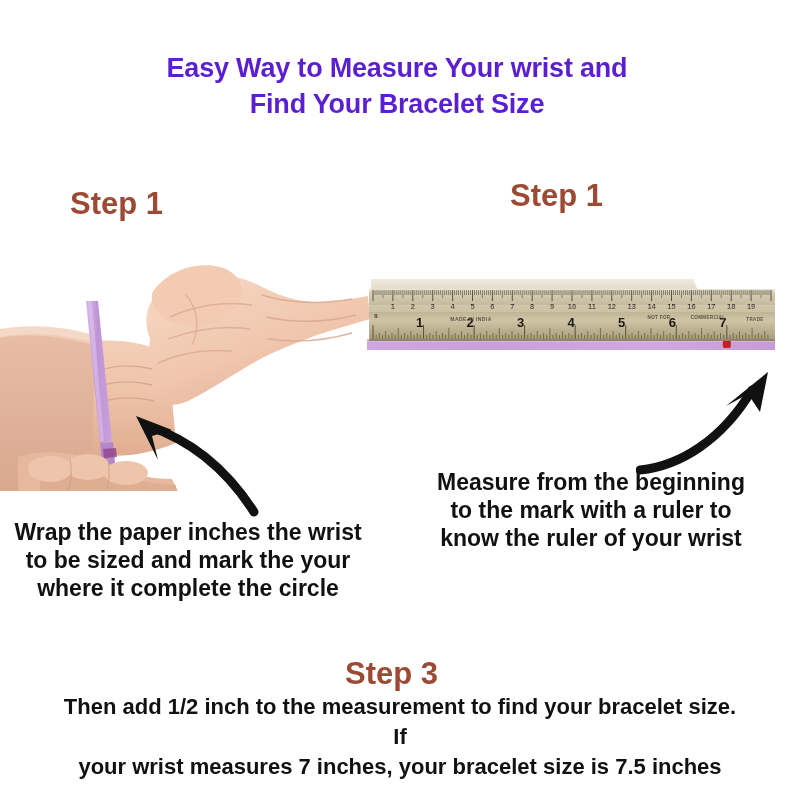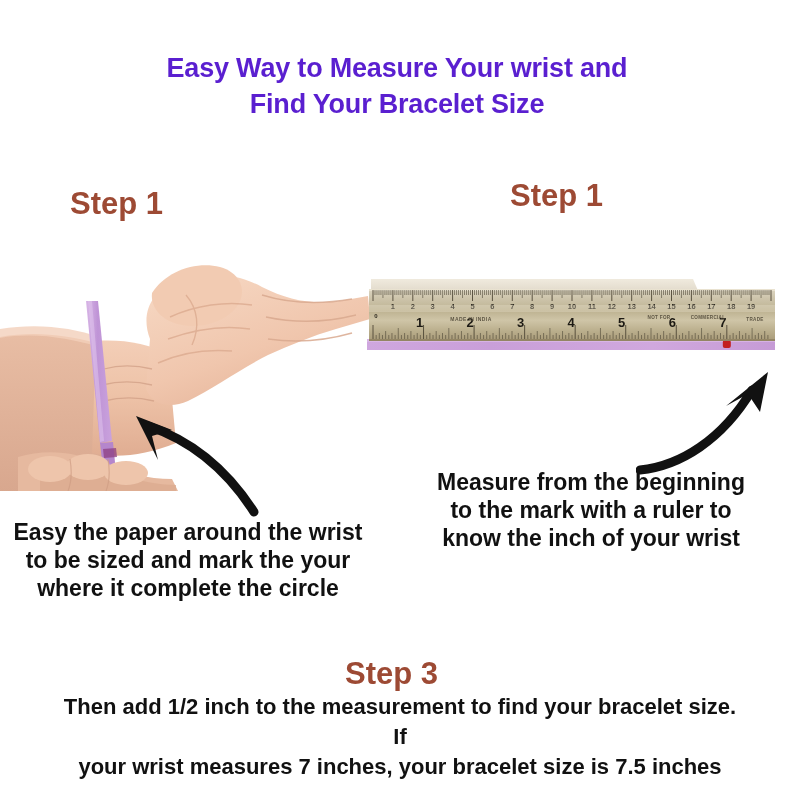--- a/index.html
+++ b/index.html
@@ -187,21 +187,21 @@
   </div>
 
   <div class="arrow" id="arrow-to-wrist">
     <svg viewBox="0 0 170 120" xmlns="http://www.w3.org/2000/svg">
       <path d="M30,18 C66,30 104,54 136,104" stroke="#111111" stroke-width="9" fill="none" stroke-linecap="round"></path>
       <path d="M18,8 L54,22 L34,28 L40,52 Z" fill="#111111"></path>
     </svg>
   </div>
 
   <div class="caption" id="caption-1">
-    <span class="line">Easy the paper around the wrist</span>
+    <span class="line">Wrap the paper inches the wrist</span>
     <span class="line">to be sized and mark the your</span>
     <span class="line">where it complete the circle</span>
   </div>
 
   <div id="ruler-photo">
     <svg viewBox="0 0 417 85" xmlns="http://www.w3.org/2000/svg">
       <defs>
         <linearGradient id="metal" x1="0" y1="0" x2="0" y2="1">
           <stop offset="0%" stop-color="#ddd6c2"></stop>
           <stop offset="18%" stop-color="#cdc4ab"></stop>
@@ -615,21 +615,21 @@
   <div class="arrow" id="arrow-to-mark">
     <svg viewBox="0 0 156 116" xmlns="http://www.w3.org/2000/svg">
       <path d="M4,104 C44,100 86,74 116,24" stroke="#111111" stroke-width="9" fill="none" stroke-linecap="round"></path>
       <path d="M132,6 L124,46 L112,28 L90,40 Z" fill="#111111"></path>
     </svg>
   </div>
 
   <div class="caption" id="caption-2">
     <span class="line">Measure from the beginning</span>
     <span class="line">to the mark with a ruler to</span>
-    <span class="line">know the inch of your wrist</span>
+    <span class="line">know the ruler of your wrist</span>
   </div>
 
   <div class="step-heading" id="step3-heading">Step 3</div>
 
   <div class="caption" id="caption-3">
     <span class="line">Then add 1/2 inch to the measurement  to find your bracelet size. If</span>
     <span class="line">your wrist measures 7 inches, your bracelet size is 7.5 inches</span>
   </div>
 
 </div>

